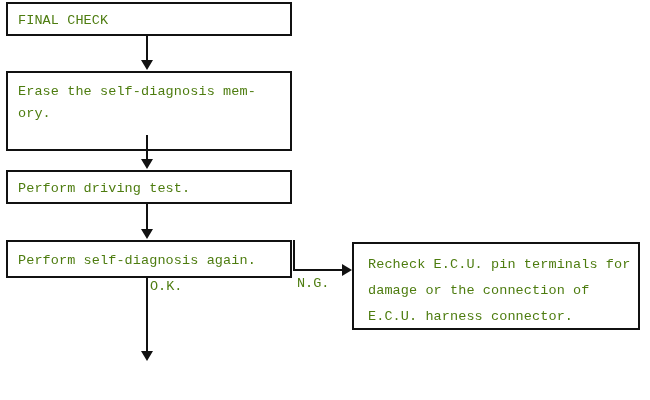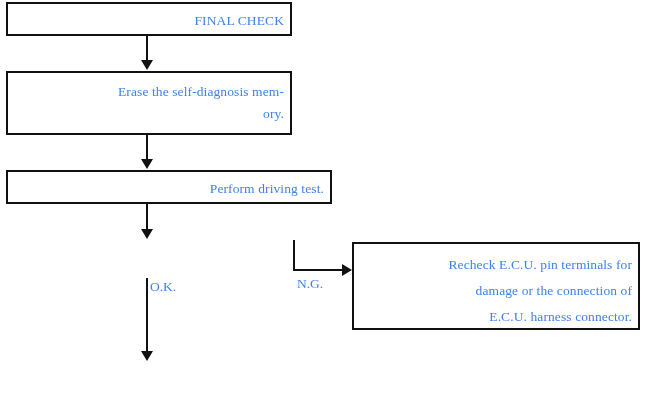--- a/index.html
+++ b/index.html
@@ -7,23 +7,22 @@
     margin: 0;
     padding: 0;
     background: #ffffff;
   }
   #canvas {
     position: relative;
     width: 650px;
     height: 400px;
     background: #ffffff;
     overflow: hidden;
-    font-family: Liberation Serif, serif;
-    color: #3b82f6;
-    text-align: right;
+    font-family: Liberation Mono, monospace;
+    color: #4d7c0f;
   }
 
   
   .box {
     position: absolute;
     box-sizing: border-box;
     background: #ffffff;
     border: 2px solid #111111;
   }
   
@@ -45,22 +44,22 @@
     right: 6px;
     top: 6px;
     font-size: 13.5px;
     line-height: 22px;
     letter-spacing: 0.1px;
     white-space: pre-line;
   }
 
   
   #box-final-check      { left: 6px;   top: 2px;   width: 286px; height: 34px; }
-  #box-erase-memory     { left: 6px;   top: 71px;  width: 286px; height: 64px; }
-  #box-driving-test     { left: 6px;   top: 170px; width: 326px; height: 34px; }
+  #box-erase-memory     { left: 6px;   top: 71px;  width: 286px; height: 80px; }
+  #box-driving-test     { left: 6px;   top: 170px; width: 286px; height: 34px; }
   #box-self-diag-again  { left: 6px;   top: 240px; width: 286px; height: 38px; }
   #box-inspection-end   { left: 6px;   top: 362px; width: 286px; height: 34px; }
   #box-recheck-ecu      { left: 352px; top: 242px; width: 288px; height: 88px; }
 
   #box-erase-memory .box-text   { top: 8px; }
   #box-recheck-ecu  .box-text   { top: 8px; left: 14px; line-height: 26px; }
   #box-self-diag-again .box-text{ top: 8px; }
 
   
   .vline {
@@ -134,20 +133,23 @@
   <div class="vline" id="conn-2-vline"></div>
   <div class="arrow-down" id="conn-2-arrow"></div>
 
   <div class="box" id="box-driving-test">
     <div class="box-text">Perform driving test.</div>
   </div>
 
   <div class="vline" id="conn-3-vline"></div>
   <div class="arrow-down" id="conn-3-arrow"></div>
 
+  <div class="box" id="box-self-diag-again">
+    <div class="box-text">Perform self-diagnosis again.</div>
+  </div>
 
   <div class="vline" id="conn-ng-vline"></div>
   <div class="hline" id="conn-ng-hline"></div>
   <div class="arrow-right" id="conn-ng-arrow"></div>
   <div class="branch-label" id="label-ng">N.G.</div>
 
   <div class="vline" id="conn-ok-vline"></div>
   <div class="arrow-down" id="conn-ok-arrow"></div>
   <div class="branch-label" id="label-ok">O.K.</div>
 

